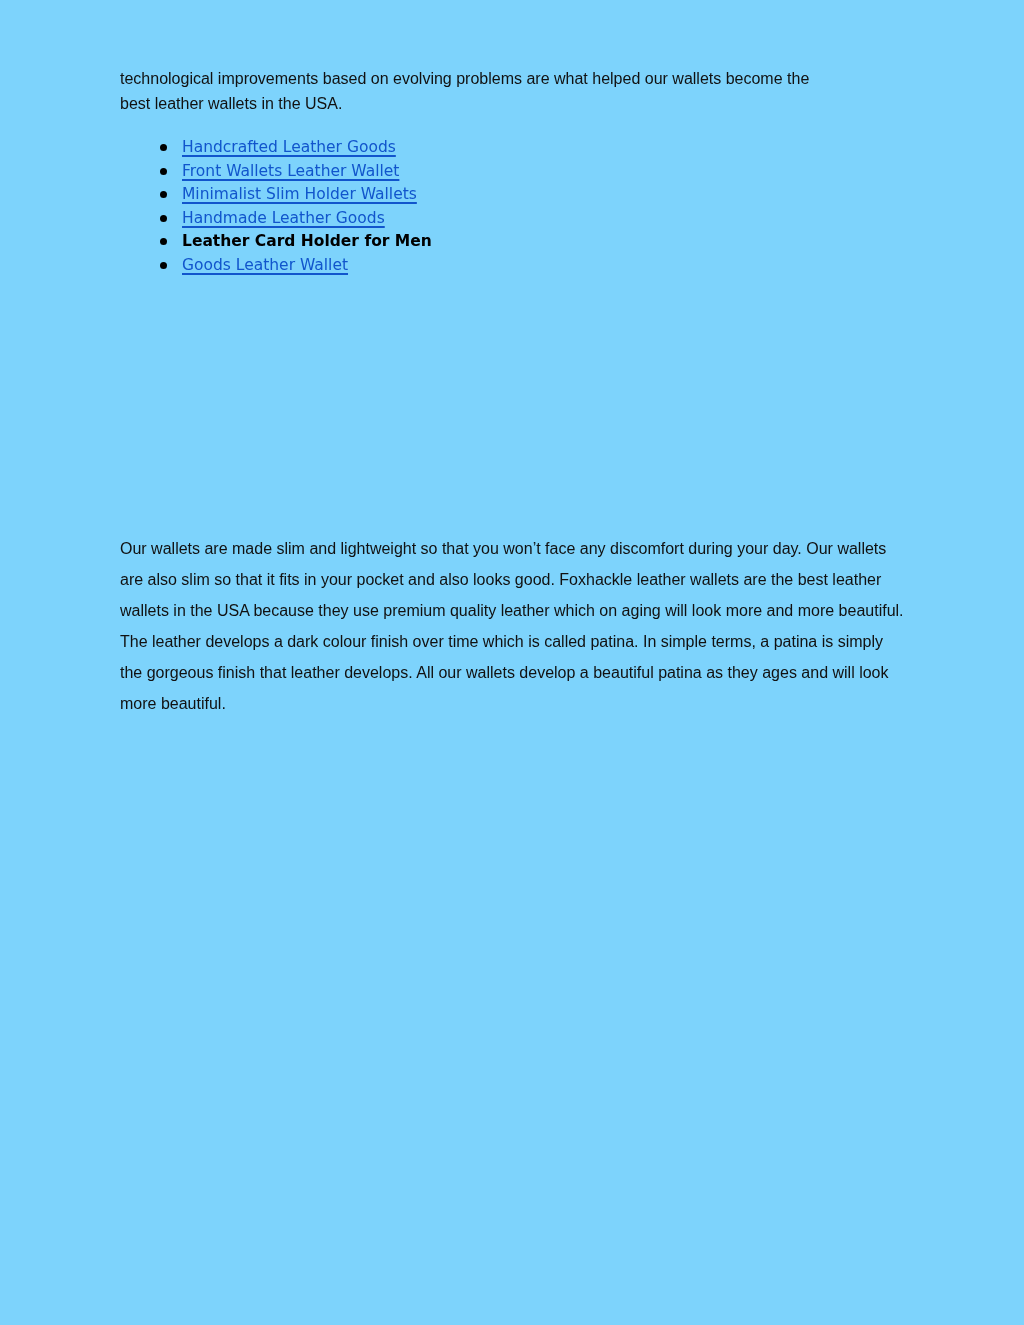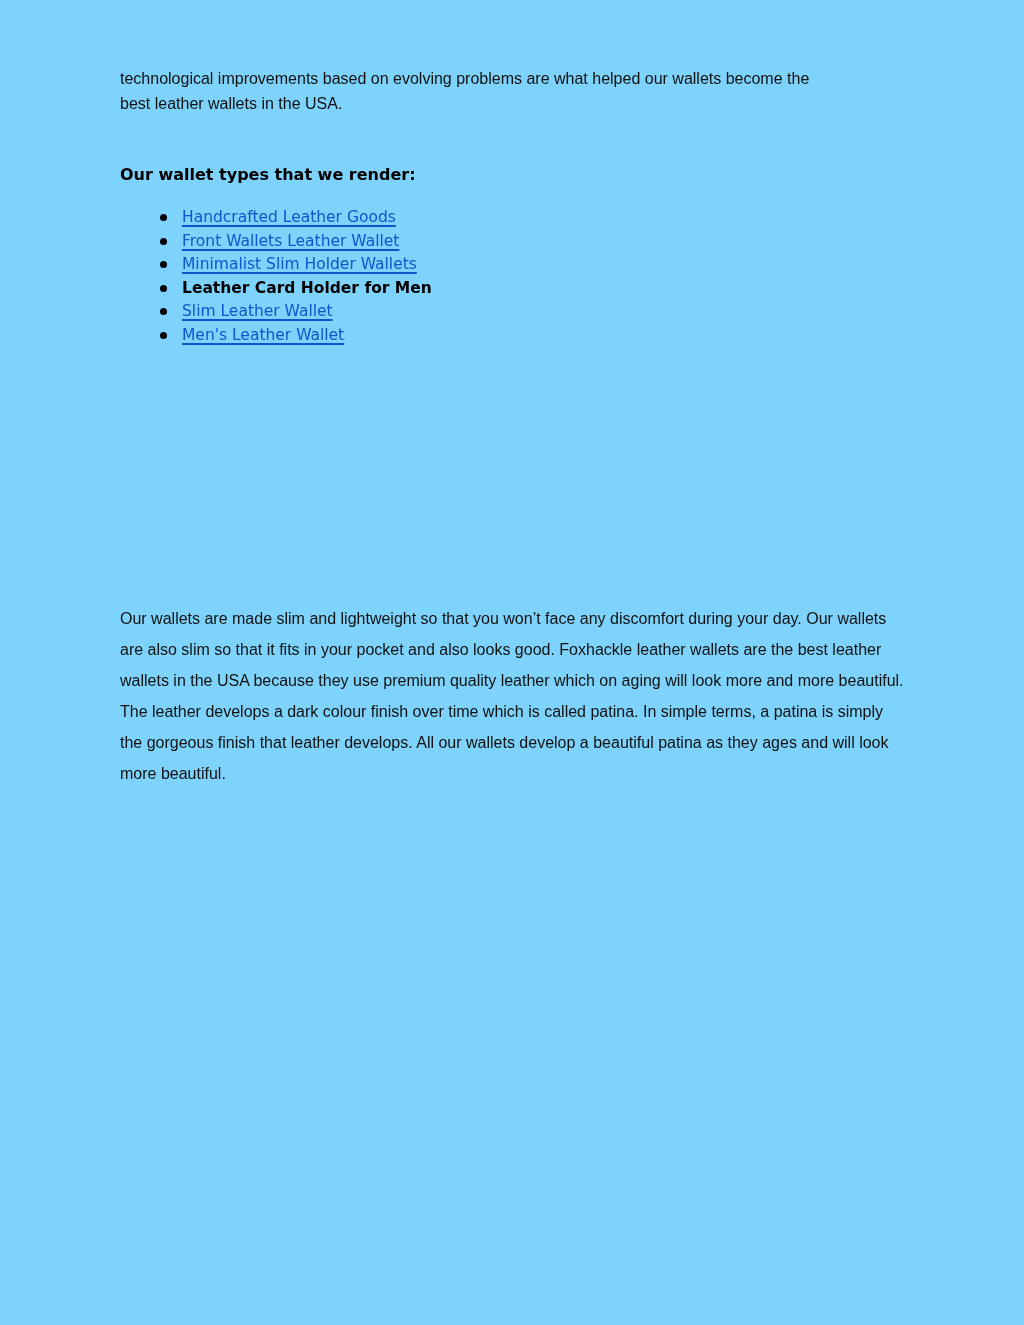--- a/index.html
+++ b/index.html
@@ -78,25 +78,24 @@
     line-height: 31px;
     color: #111111;
   }
 </style>
 </head>
 <body>
 
 <main class="page">
   <p class="intro">technological improvements based on evolving problems are what helped our wallets become the best leather wallets in the USA.</p>
 
-  <h3 class="heading">Our wallet types that we render:</h3>
 
   <ul class="wallet-list" id="wallet-list">
       <li><span class="bullet"></span><a href="#" class="wallet-link">Handcrafted Leather Goods</a></li>
       <li><span class="bullet"></span><a href="#" class="wallet-link">Front Wallets Leather Wallet</a></li>
       <li><span class="bullet"></span><a href="#" class="wallet-link">Minimalist Slim Holder Wallets</a></li>
+      <li><span class="bullet"></span><a href="#" class="wallet-link">Handmade Leather Goods</a></li>
       <li><span class="bullet"></span><span class="wallet-plain">Leather Card Holder for Men</span></li>
-      <li><span class="bullet"></span><a href="#" class="wallet-link">Slim Leather Wallet</a></li>
-      <li><span class="bullet"></span><a href="#" class="wallet-link">Men's Leather Wallet</a></li>
+      <li><span class="bullet"></span><a href="#" class="wallet-link">Goods Leather Wallet</a></li>
     </ul>
 
   <p class="body-par">Our wallets are made slim and lightweight so that you won’t face any discomfort during your day. Our wallets are also slim so that it fits in your pocket and also looks good. Foxhackle leather wallets are the best leather wallets in the USA because they use premium quality leather which on aging will look more and more beautiful. The leather develops a dark colour finish over time which is called patina. In simple terms, a patina is simply the gorgeous finish that leather develops. All our wallets develop a beautiful patina as they ages and will look more beautiful.</p>
 </main>
 
 </body></html>

